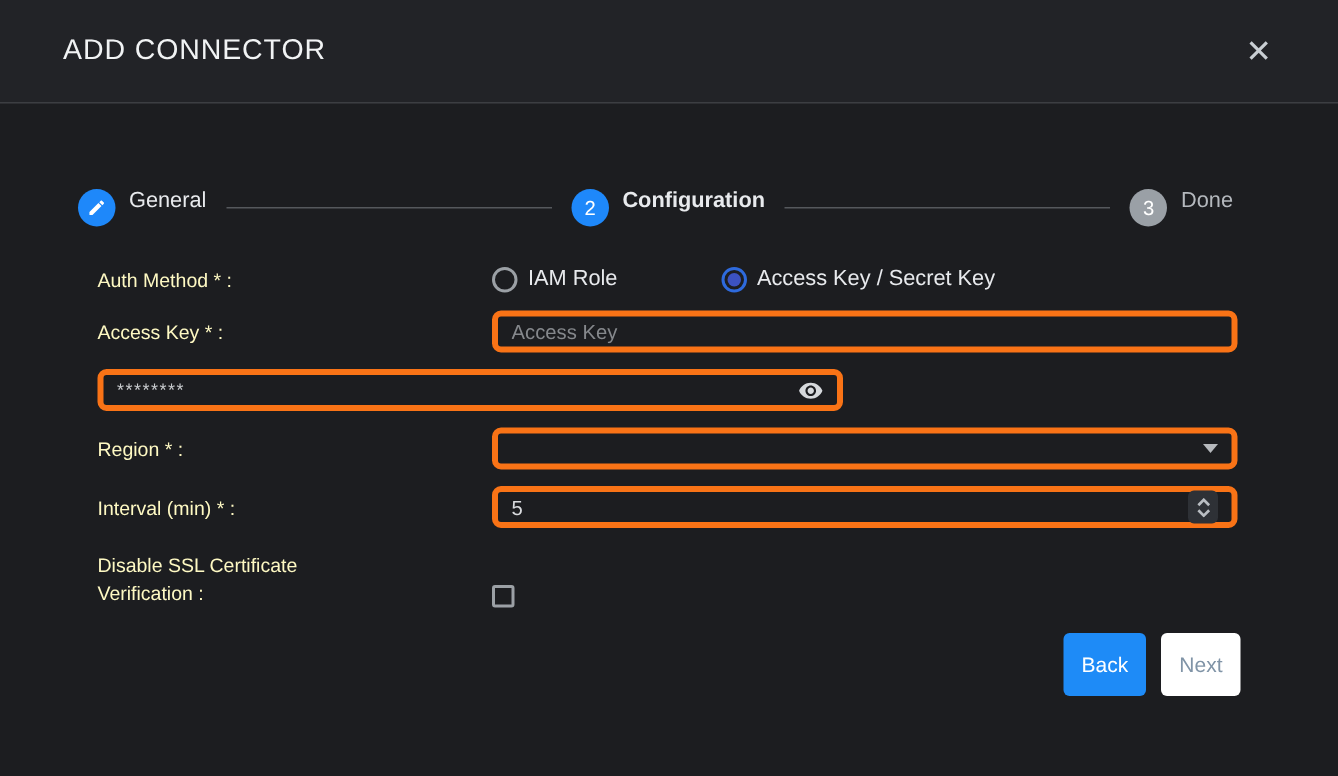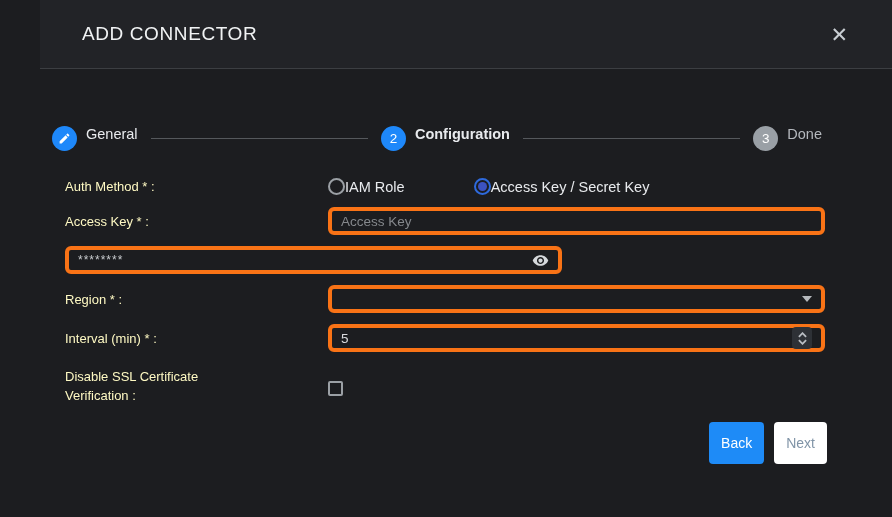--- a/index.html
+++ b/index.html
@@ -12,21 +12,20 @@
   }
   .modal { width: 892px; height: 517px; background: #1c1d20; display: flex; flex-direction: column; }
 
   
   .header {
     height: 69px; flex-shrink: 0;
     background: #222327;
     border-bottom: 1px solid #3c3e42;
     display: flex; align-items: center;
     padding: 0 44px 0 42px;
-    margin-left: 40px;
   }
   .title { font-size: 19px; font-weight: 500; letter-spacing: 0.6px; color: #f1f3f4; }
   .close-btn {
     margin-left: auto; cursor: pointer;
     font-size: 21px; line-height: 1; color: #c9ced3;
     user-select: none;
   }
 
   
   .stepper {
@@ -52,21 +51,21 @@
   .form { margin-top: 26px; padding: 0 68px 0 65px; }
   .row { display: flex; align-items: center; margin-bottom: 11px; }
   .row-label {
     width: 263px; flex-shrink: 0;
     font-size: 13px; color: #fef9c3; line-height: 19px;
     padding-right: 26px;
   }
   .row-control { width: 497px; display: flex; align-items: center; }
 
   
-  .radio-group { display: flex; align-items: center; margin-right: 26px; cursor: pointer; }
+  .radio-group { display: flex; gap: 7px; margin-right: 26px; cursor: pointer; }
   .radio-group:last-child { margin-right: 0; padding-left: 43px; }
   .radio-outer {
     width: 17px; height: 17px; border-radius: 50%;
     border: 2px solid #9ba0a5; flex-shrink: 0;
     display: flex; align-items: center; justify-content: center;
   }
   .radio-outer.checked { border-color: #2e6add; }
   .radio-dot { width: 9px; height: 9px; border-radius: 50%; background: #3c52c0; }
   .radio-label { font-size: 14.5px; color: #e8eaed; white-space: nowrap; }
 
@@ -95,21 +94,21 @@
   }
   .spinner {
     margin-left: auto; width: 20px; height: 22px;
     background: #2e3136; border-radius: 4px;
     display: flex; flex-direction: column; align-items: center; justify-content: center;
     cursor: pointer; gap: 1px;
   }
   .spinner svg { width: 9px; height: 6px; stroke: #b9bdc2; fill: none; stroke-width: 2; display: block; }
 
   
-  .row.ssl-row { align-items: center; margin-top: 15px; margin-bottom: 0; }
+  .row.ssl-row { align-items: flex-end; margin-top: 15px; margin-bottom: 0; }
   .checkbox {
     width: 15px; height: 15px; border: 2px solid #9ba0a5; border-radius: 2px;
     background: transparent; cursor: pointer; margin-top: 4px;
   }
 
   
   .footer {
     margin-top: 17px; padding-right: 65px;
     display: flex; justify-content: flex-end; gap: 10px;
   }

